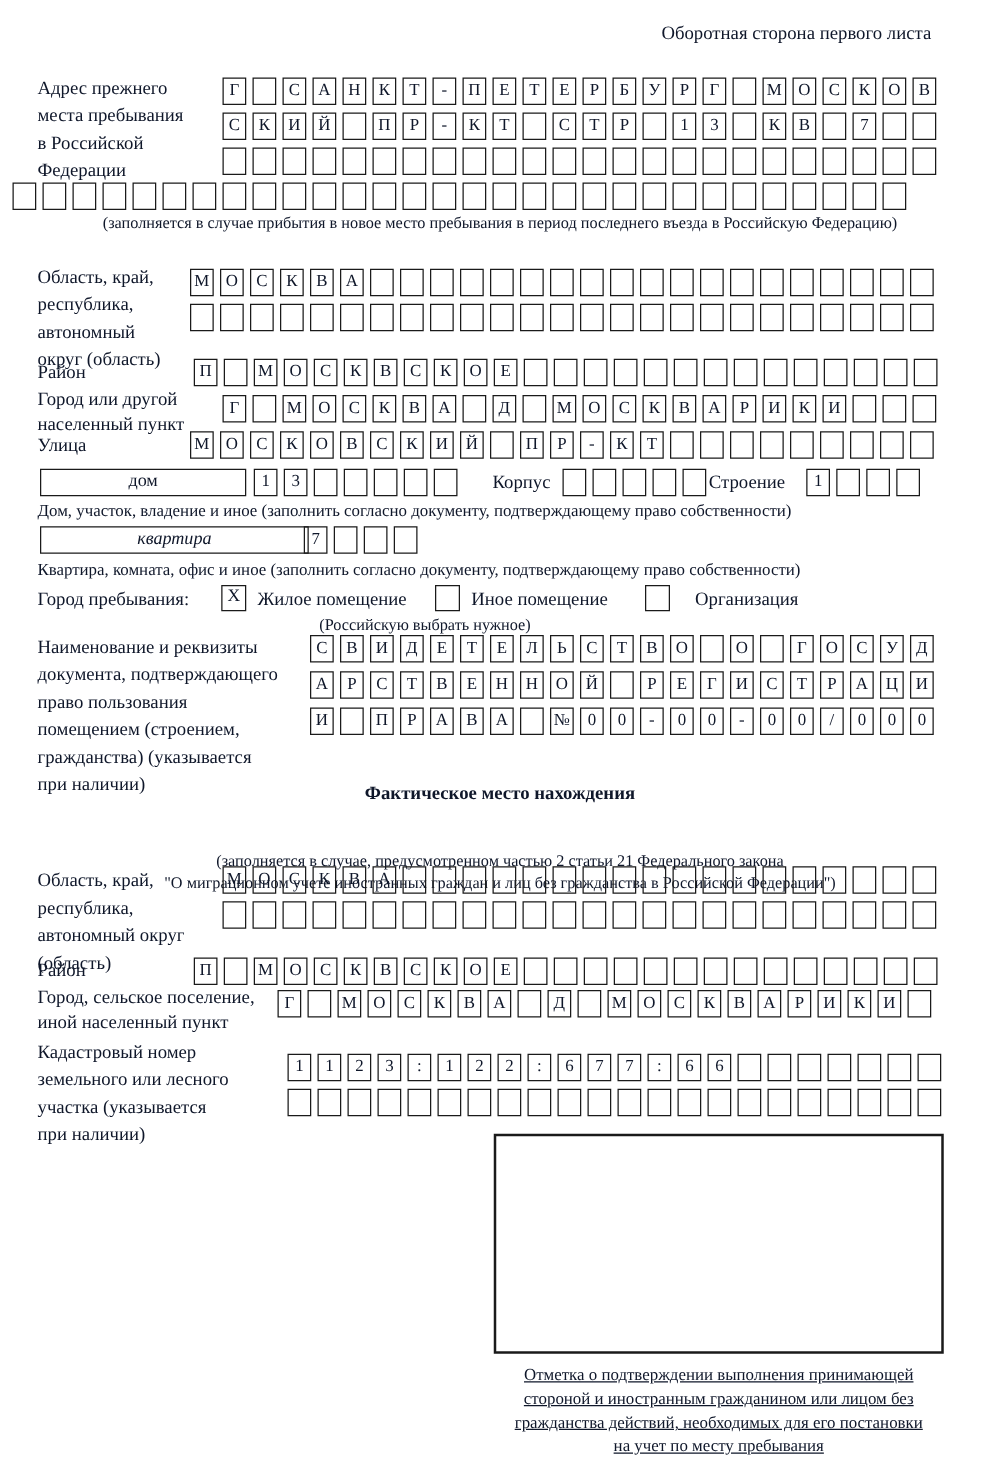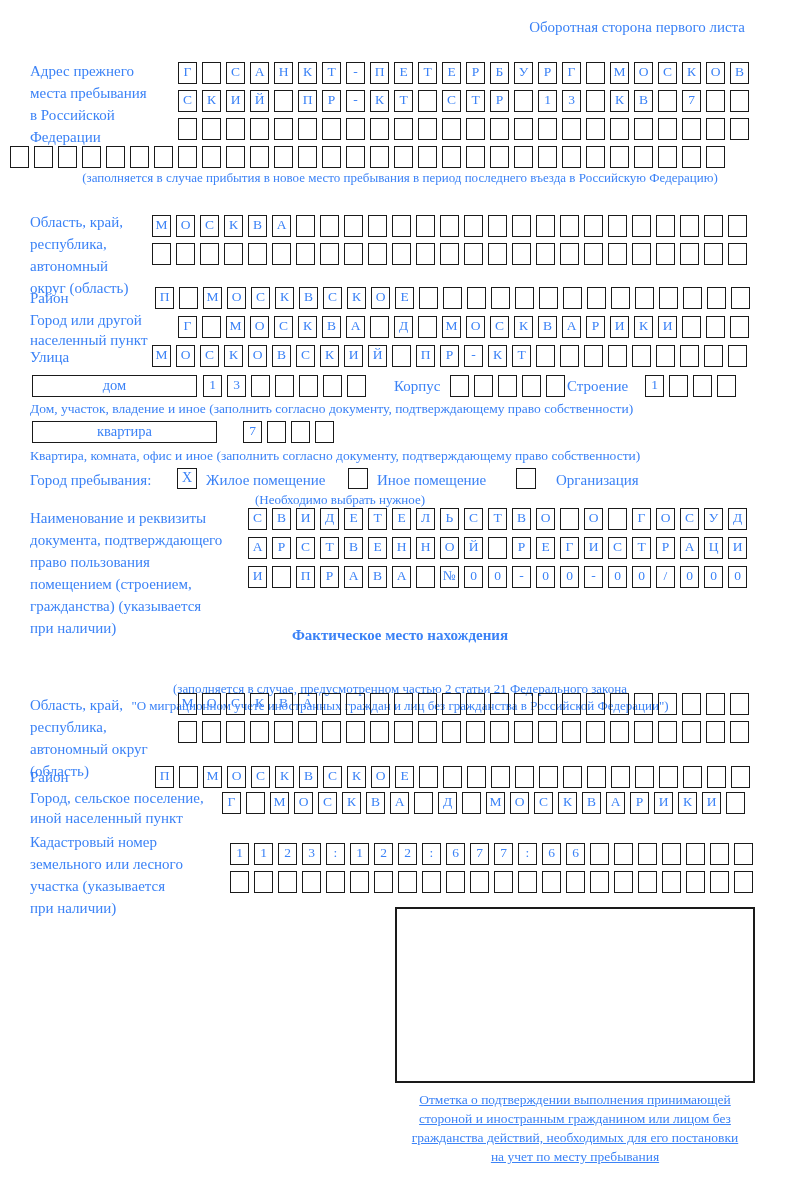--- a/index.html
+++ b/index.html
@@ -1,16 +1,16 @@
 <!DOCTYPE html>
 <html><head>
 <meta charset="utf-8">
 <style>
   html,body{margin:0;padding:0;background:#fff;}
-  .page{position:relative;width:800px;height:1180px;background:#fff;color:#3b82f6;
+  .page{position:relative;width:800px;height:1180px;background:#fff;color:#0f172a;
         font-family:"Liberation Serif",serif;overflow:hidden;}
   .abs{position:absolute;}
   .lbl{font-size:15px;line-height:22px;white-space:pre-line;}
   .cap{font-size:13px;line-height:17px;}
   .cap2{font-size:13.5px;line-height:19px;}
   .bold{font-weight:bold;}
   .center{text-align:center;}
   .boxrow{position:absolute;display:flex;}
   .cell{flex:none;width:19px;height:22px;margin-right:5px;border:1.6px solid #1a1a1a;
         box-sizing:border-box;text-align:center;font-size:13.5px;line-height:18px;}
@@ -310,37 +310,37 @@
     </div>
   <div class="abs lbl" style="left:567px;top:375px;">Строение</div>
   <div class="boxrow" style="left:645px;top:375px;">
       <span class="cell">1</span>
       <span class="cell"></span>
       <span class="cell"></span>
       <span class="cell"></span>
     </div>
   <div class="abs cap2" style="left:30px;top:399px;width:760px;">Дом, участок, владение и иное (заполнить согласно документу, подтверждающему право собственности)</div>
 
-  <div class="fieldrect" style="left:32px;top:421px;width:185px;">квартира</div>
+  <div class="fieldrect" style="left:32px;top:421px;width:215px;font-style:italic;">квартира</div>
   <div class="boxrow" style="left:243px;top:421px;">
       <span class="cell">7</span>
       <span class="cell"></span>
       <span class="cell"></span>
       <span class="cell"></span>
     </div>
   <div class="abs cap2" style="left:30px;top:446px;width:760px;">Квартира, комната, офис и иное (заполнить согласно документу, подтверждающему право собственности)</div>
 
   <div class="abs lbl" style="left:30px;top:469px;">Город пребывания:</div>
   <div class="checkbox" style="left:177px;top:468px;">X</div>
   <div class="abs lbl" style="left:206px;top:469px;">Жилое помещение</div>
   <div class="checkbox" style="left:348px;top:468px;"></div>
   <div class="abs lbl" style="left:377px;top:469px;">Иное помещение</div>
   <div class="checkbox" style="left:516px;top:468px;"></div>
   <div class="abs lbl" style="left:556px;top:469px;font-family:Liberation Serif, serif;">Организация</div>
-  <div class="abs cap center" style="left:235px;top:491px;width:210px;">(Необходимо выбрать нужное)</div>
+  <div class="abs cap center" style="left:235px;top:491px;width:210px;">(Российскую выбрать нужное)</div>
 
   <div class="abs lbl" style="left:30px;top:507px;width:215px;">Наименование и реквизиты
 документа, подтверждающего
 право пользования
 помещением (строением,
 гражданства) (указывается
 при наличии)</div>
   <div class="boxrow" style="left:248px;top:508px;">
       <span class="cell">С</span>
       <span class="cell">В</span>

